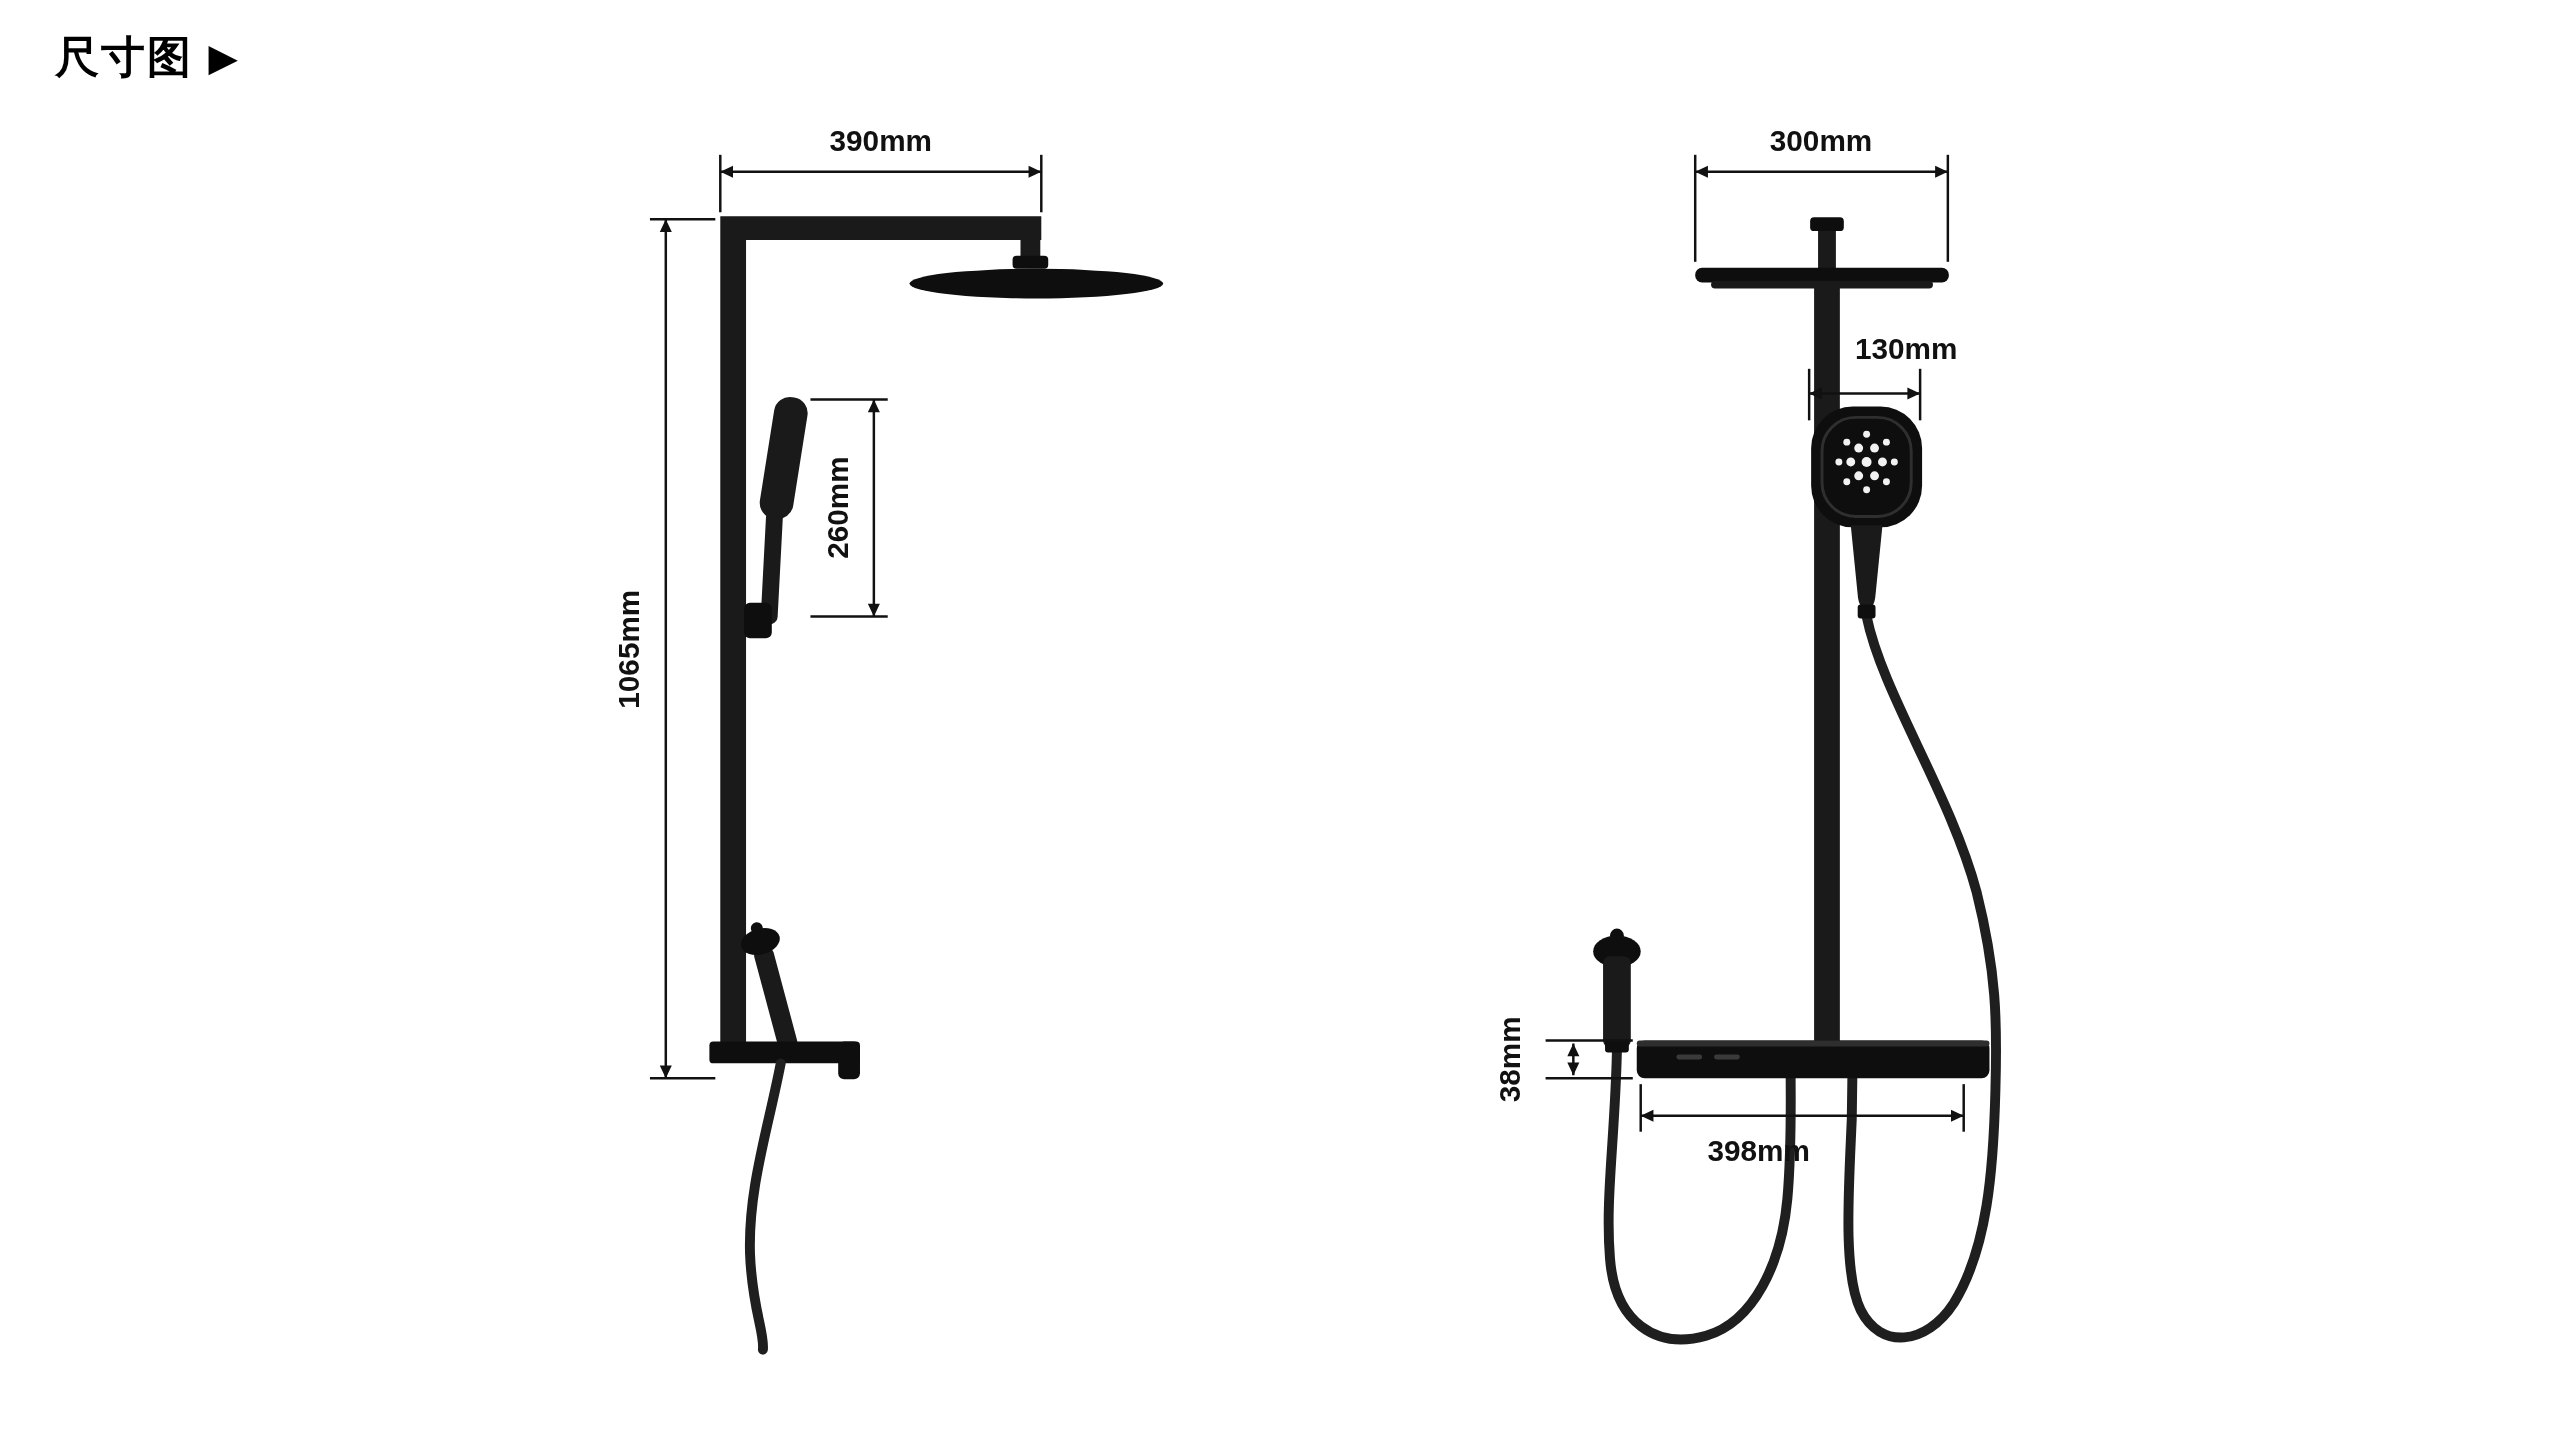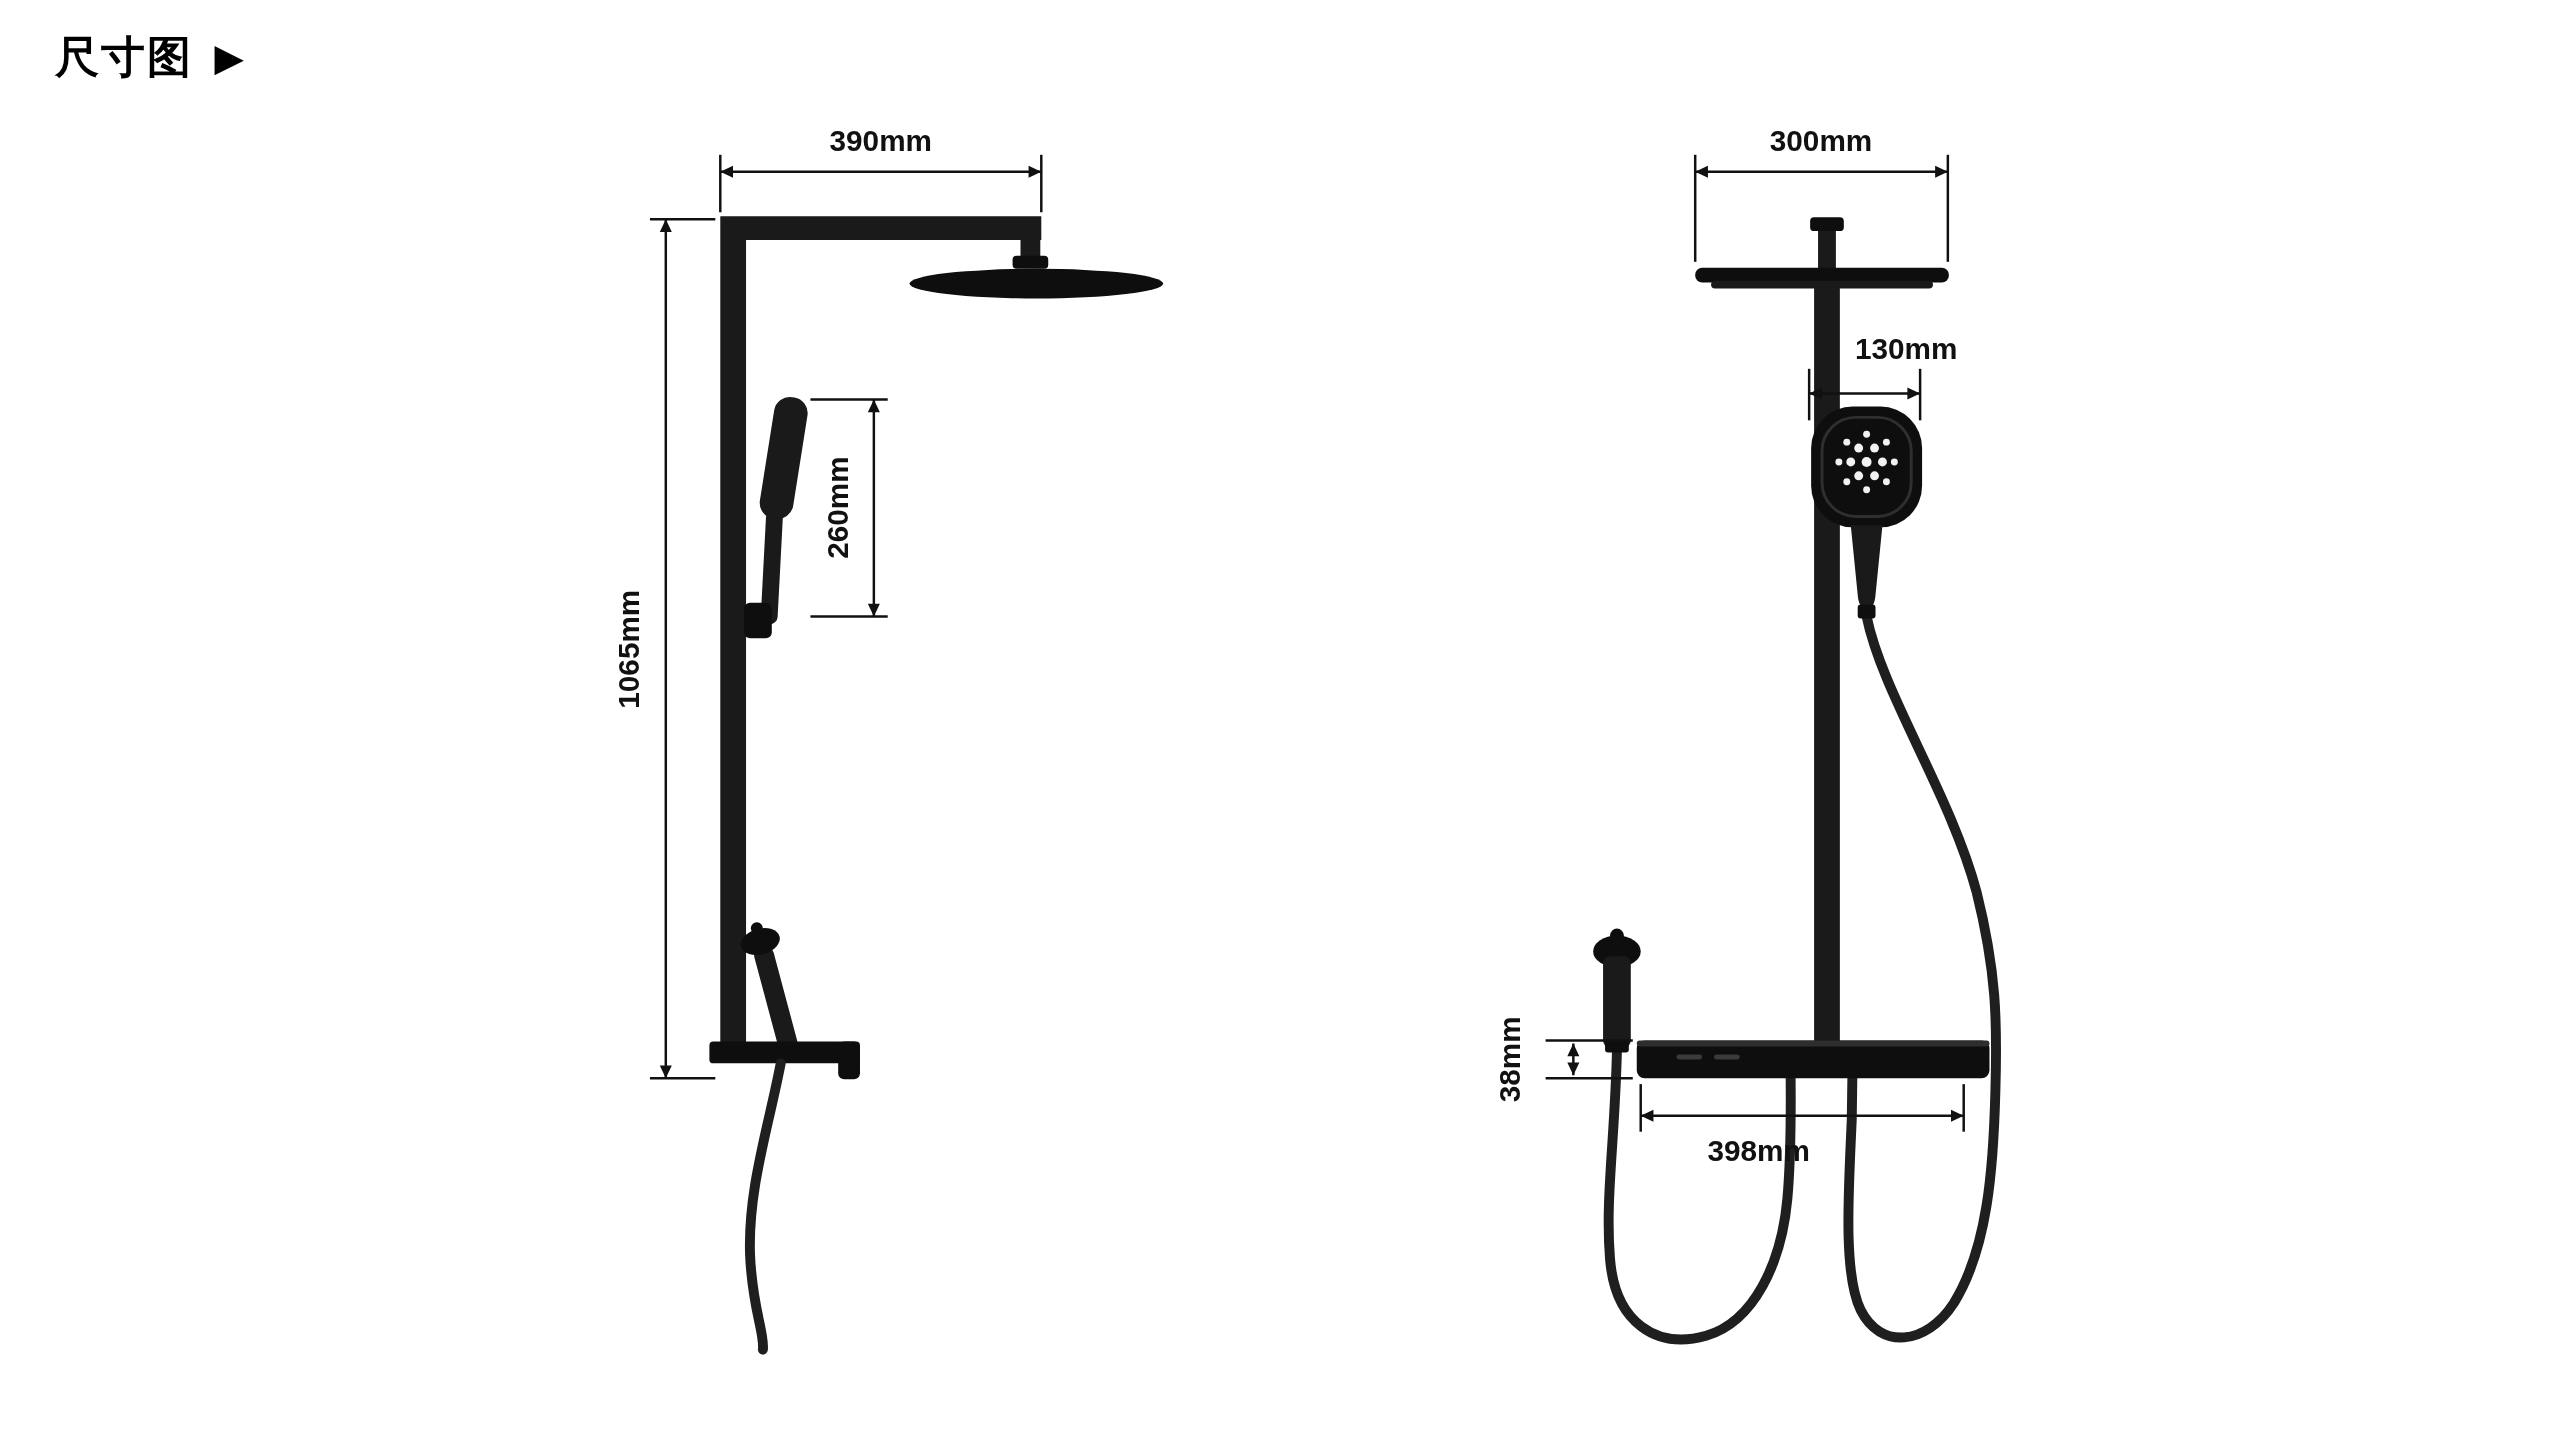--- a/index.html
+++ b/index.html
@@ -20,21 +20,21 @@
   .page-title {
     position: absolute;
     left: 55px;
     top: 28px;
     font-size: 44px;
     font-weight: 700;
     color: #000000;
     letter-spacing: 2px;
     display: flex;
     align-items: center;
-    gap: 22px;
+    gap: 16px;
   }
   .page-title .arrow {
     font-size: 36px;
     line-height: 1;
   }
   svg text {
     font-family: "Liberation Sans", sans-serif;
     font-weight: 700;
     font-size: 30px;
     fill: #111111;

